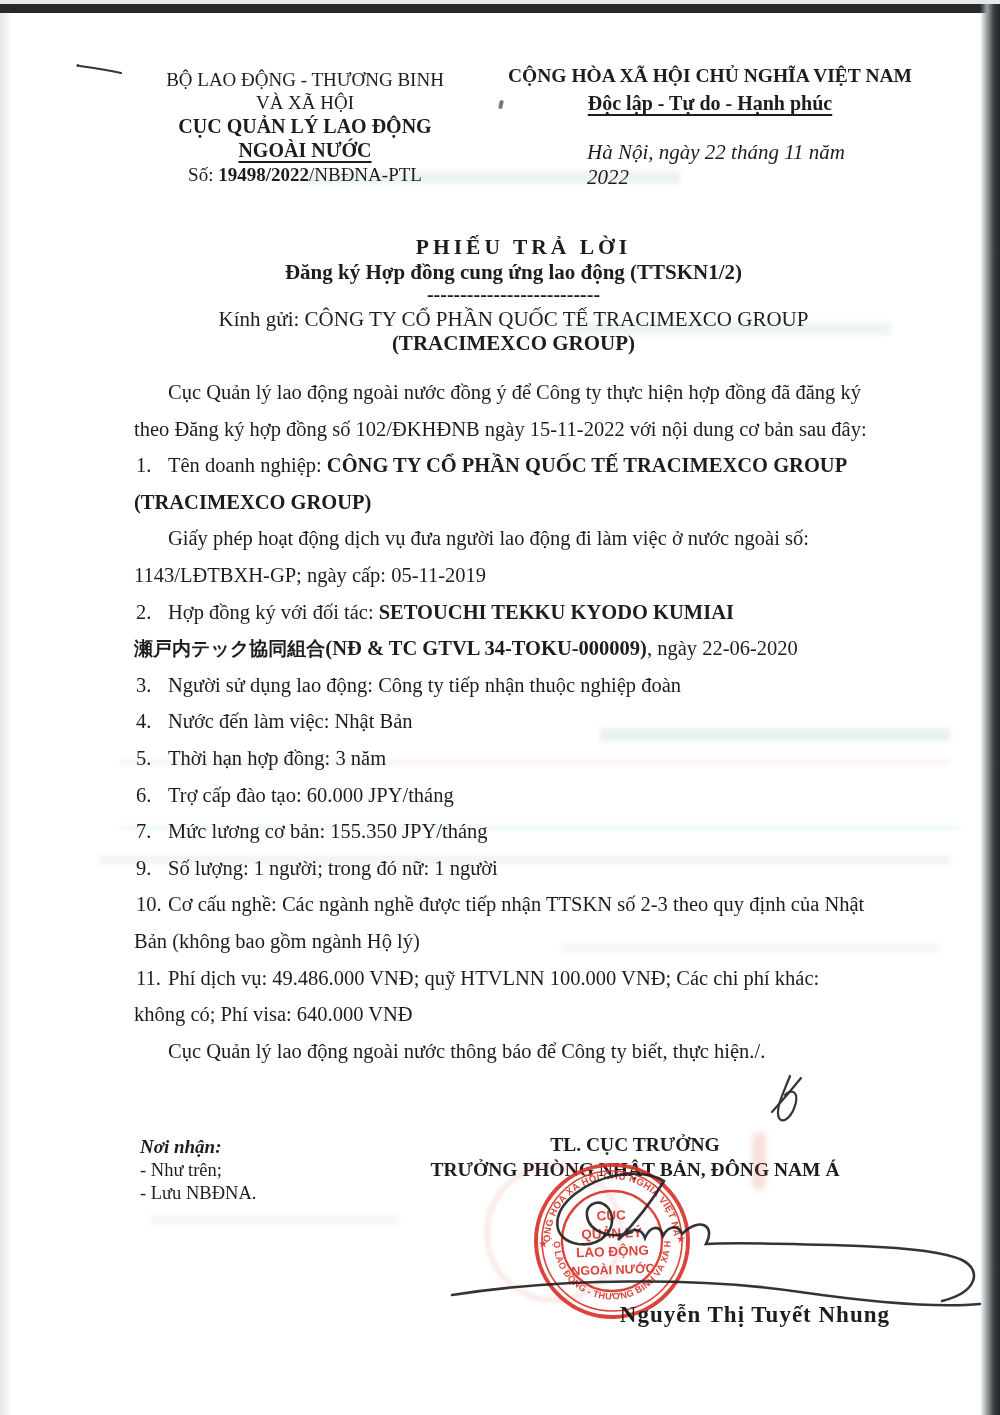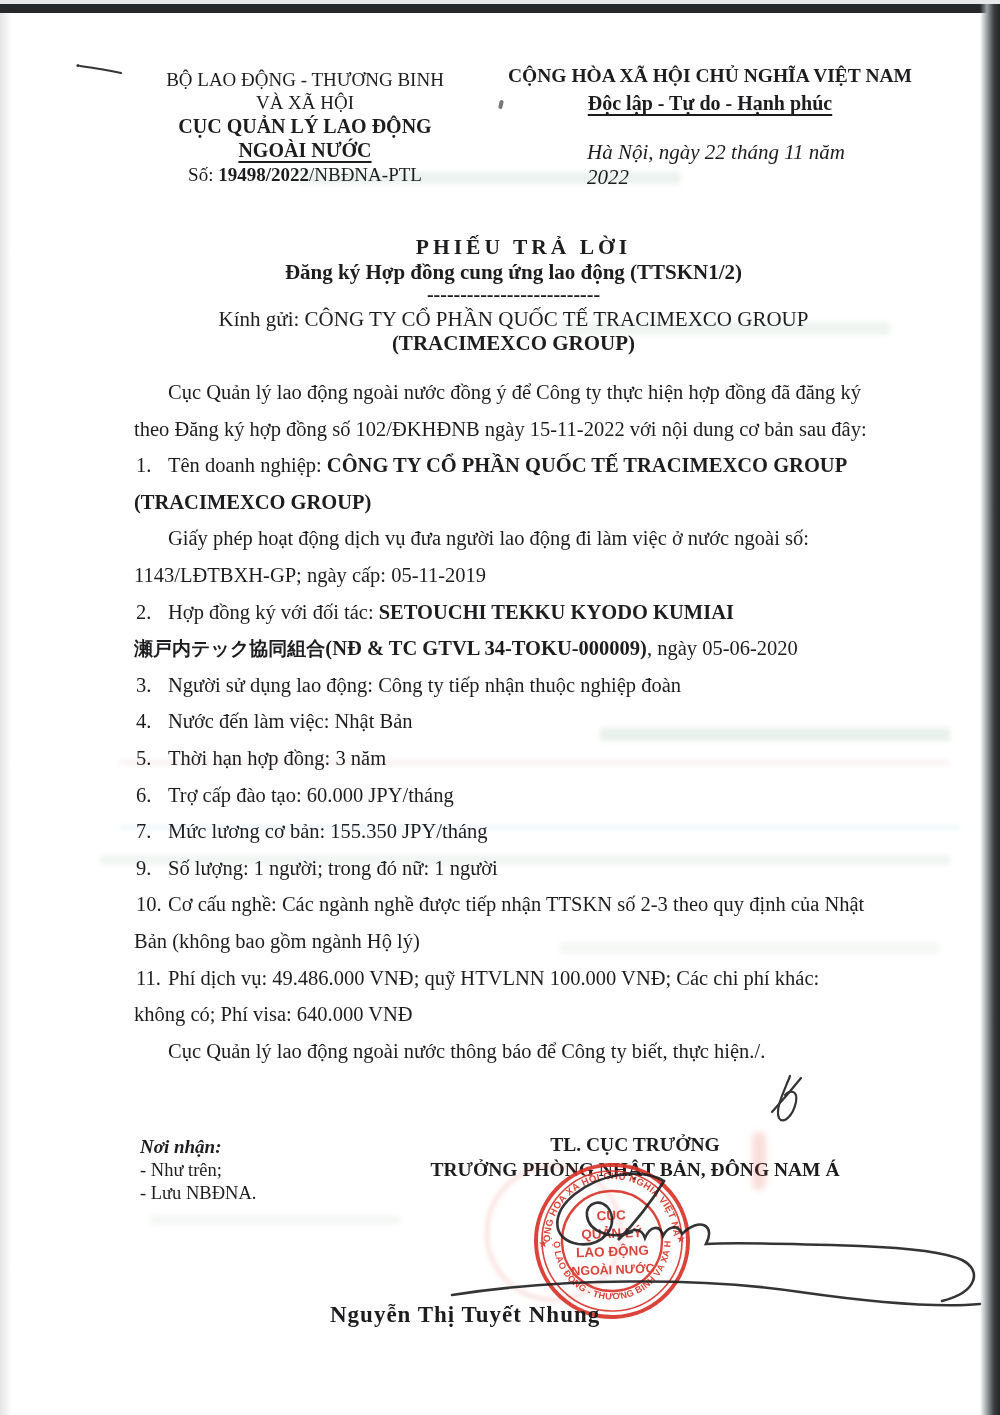--- a/index.html
+++ b/index.html
@@ -41,21 +41,21 @@
   .no{display:inline-block; width:32px; margin-left:2px;}
   .b{font-weight:bold;}
   .jp{font-family:"DejaVu Sans", sans-serif; font-size:19px;}
   
   .recipients{position:absolute; left:140px; top:1131px;}
   .recipients .rt{font-size:19px; font-weight:bold; font-style:italic; line-height:24px;}
   .recipients .rl{font-size:18.5px; line-height:23px;}
   .sig-titles{position:absolute; left:330px; top:1129px; width:610px; text-align:center;}
   .st1{font-size:19.5px; font-weight:bold; line-height:24px;}
   .st2{font-size:19.5px; font-weight:bold; line-height:25px;}
-  .signer{position:absolute; left:330px; top:1298px; width:560px; text-align:left;
+  .signer{position:absolute; left:330px; top:1298px; width:560px; text-align:right;
     font-size:23px; font-weight:bold; letter-spacing:1px;}
   
   .stamp{position:absolute; left:517px; top:1142px; width:190px; height:190px; opacity:0.92; transform:rotate(-2deg);}
   .stamp-ghost{position:absolute; left:485px; top:1160px; width:130px; height:130px;
     border:4px solid rgba(220,60,48,0.16); border-radius:50%; filter:blur(2px);}
   .stamp-smudge{position:absolute; left:752px; top:1128px; width:14px; height:58px;
     background:rgba(222,70,55,0.18); filter:blur(3px); border-radius:6px;}
   .overlay{position:absolute; left:0; top:0; width:1000px; height:1415px; pointer-events:none;}
   .speck{position:absolute; left:499px; top:96px; width:4px; height:9px; background:#4a4a4e; border-radius:2px; transform:rotate(14deg); opacity:.75;}
 </style>
@@ -96,21 +96,21 @@
   </div>
 
   <div class="body-wrap">
     <div class="line indent">Cục Quản lý lao động ngoài nước đồng ý để Công ty thực hiện hợp đồng đã đăng ký</div>
     <div class="line">theo Đăng ký hợp đồng số 102/ĐKHĐNB ngày 15-11-2022 với nội dung cơ bản sau đây:</div>
     <div class="line"><span class="no">1.</span><span>Tên doanh nghiệp: </span><span class="b">CÔNG TY CỔ PHẦN QUỐC TẾ TRACIMEXCO GROUP</span></div>
     <div class="line b">(TRACIMEXCO GROUP)</div>
     <div class="line indent">Giấy phép hoạt động dịch vụ đưa người lao động đi làm việc ở nước ngoài số:</div>
     <div class="line">1143/LĐTBXH-GP; ngày cấp: 05-11-2019</div>
     <div class="line"><span class="no">2.</span><span>Hợp đồng ký với đối tác: </span><span class="b">SETOUCHI TEKKU KYODO KUMIAI</span></div>
-    <div class="line"><span class="b jp">瀬戸内テック協同組合</span><span class="b">(NĐ &amp; TC GTVL 34-TOKU-000009)</span><span>, ngày 05-06-2020</span></div>
+    <div class="line"><span class="b jp">瀬戸内テック協同組合</span><span class="b">(NĐ &amp; TC GTVL 34-TOKU-000009)</span><span>, ngày 22-06-2020</span></div>
     <div class="line"><span class="no">3.</span><span>Người sử dụng lao động: Công ty tiếp nhận thuộc nghiệp đoàn</span></div>
     <div class="line"><span class="no">4.</span><span>Nước đến làm việc: Nhật Bản</span></div>
     <div class="line"><span class="no">5.</span><span>Thời hạn hợp đồng: 3 năm</span></div>
     <div class="line"><span class="no">6.</span><span>Trợ cấp đào tạo: 60.000 JPY/tháng</span></div>
     <div class="line"><span class="no">7.</span><span>Mức lương cơ bản: 155.350 JPY/tháng</span></div>
     <div class="line"><span class="no">9.</span><span>Số lượng: 1 người; trong đó nữ: 1 người</span></div>
     <div class="line"><span class="no">10.</span><span>Cơ cấu nghề: Các ngành nghề được tiếp nhận TTSKN số 2-3 theo quy định của Nhật</span></div>
     <div class="line">Bản (không bao gồm ngành Hộ lý)</div>
     <div class="line"><span class="no">11.</span><span>Phí dịch vụ: 49.486.000 VNĐ; quỹ HTVLNN 100.000 VNĐ; Các chi phí khác:</span></div>
     <div class="line">không có; Phí visa: 640.000 VNĐ</div>

